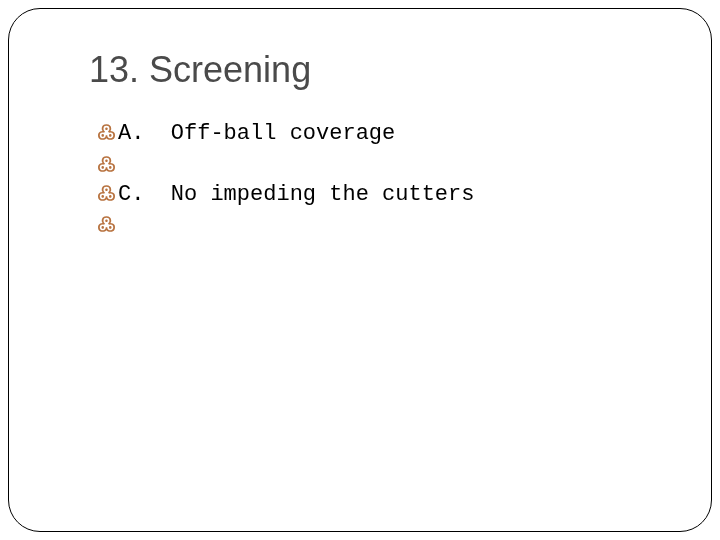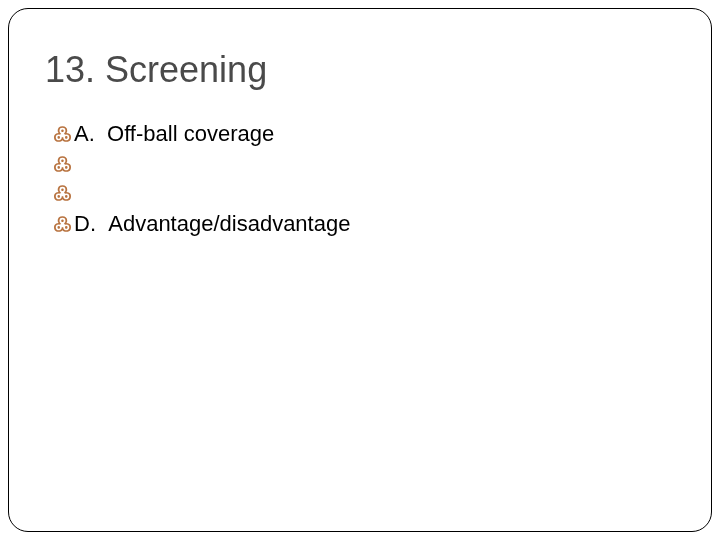--- a/index.html
+++ b/index.html
@@ -14,22 +14,22 @@
       position: relative;
       font-family: "Times New Roman", Times, serif;
     }
     .slide-frame {
       position: absolute;
       top: 8px;
       left: 8px;
       right: 8px;
       bottom: 8px;
       border: 1.5px solid #000000;
-      border-radius: 20px;
-      padding: 40px 32px;
+      border-radius: 32px;
+      padding: 40px 76px;
     }
     .slide-title {
       font-family: Arial, Helvetica, sans-serif;
       font-size: 36px;
       font-weight: 400;
       color: #4a4a4a;
       margin-bottom: 28px;
       margin-left: 4px;
     }
     .bullet-list {
@@ -45,37 +45,37 @@
       margin-bottom: 2px;
     }
     .bullet-marker {
       color: #b87340;
       font-size: 20px;
       margin-right: 2px;
       font-family: Arial, sans-serif;
       letter-spacing: -2px;
     }
     .bullet-text {
-      font-family: Liberation Sans, sans-serif;
+      font-family: Liberation Mono, monospace;
     }
   </style>
 </head>
 <body>
 
 <div class="slide-frame">
   <h1 class="slide-title">13.  Screening</h1>
   <ul class="bullet-list">
     <li class="bullet-item">
       <span class="bullet-marker">߷</span>
       <span class="bullet-text"><span>A.</span>&nbsp;&nbsp;<span>Off-ball coverage</span></span>
     </li>
     <li class="bullet-item">
       <span class="bullet-marker">߷</span>
     </li>
     <li class="bullet-item">
       <span class="bullet-marker">߷</span>
+      <span class="bullet-text"><span>C.</span>&nbsp;&nbsp;<span>No impeding the cutters</span></span>
     </li>
     <li class="bullet-item">
       <span class="bullet-marker">߷</span>
-      <span class="bullet-text"><span>D.</span>&nbsp;&nbsp;<span>Advantage/disadvantage</span></span>
     </li>
   </ul>
 </div>
 
 </body></html>

